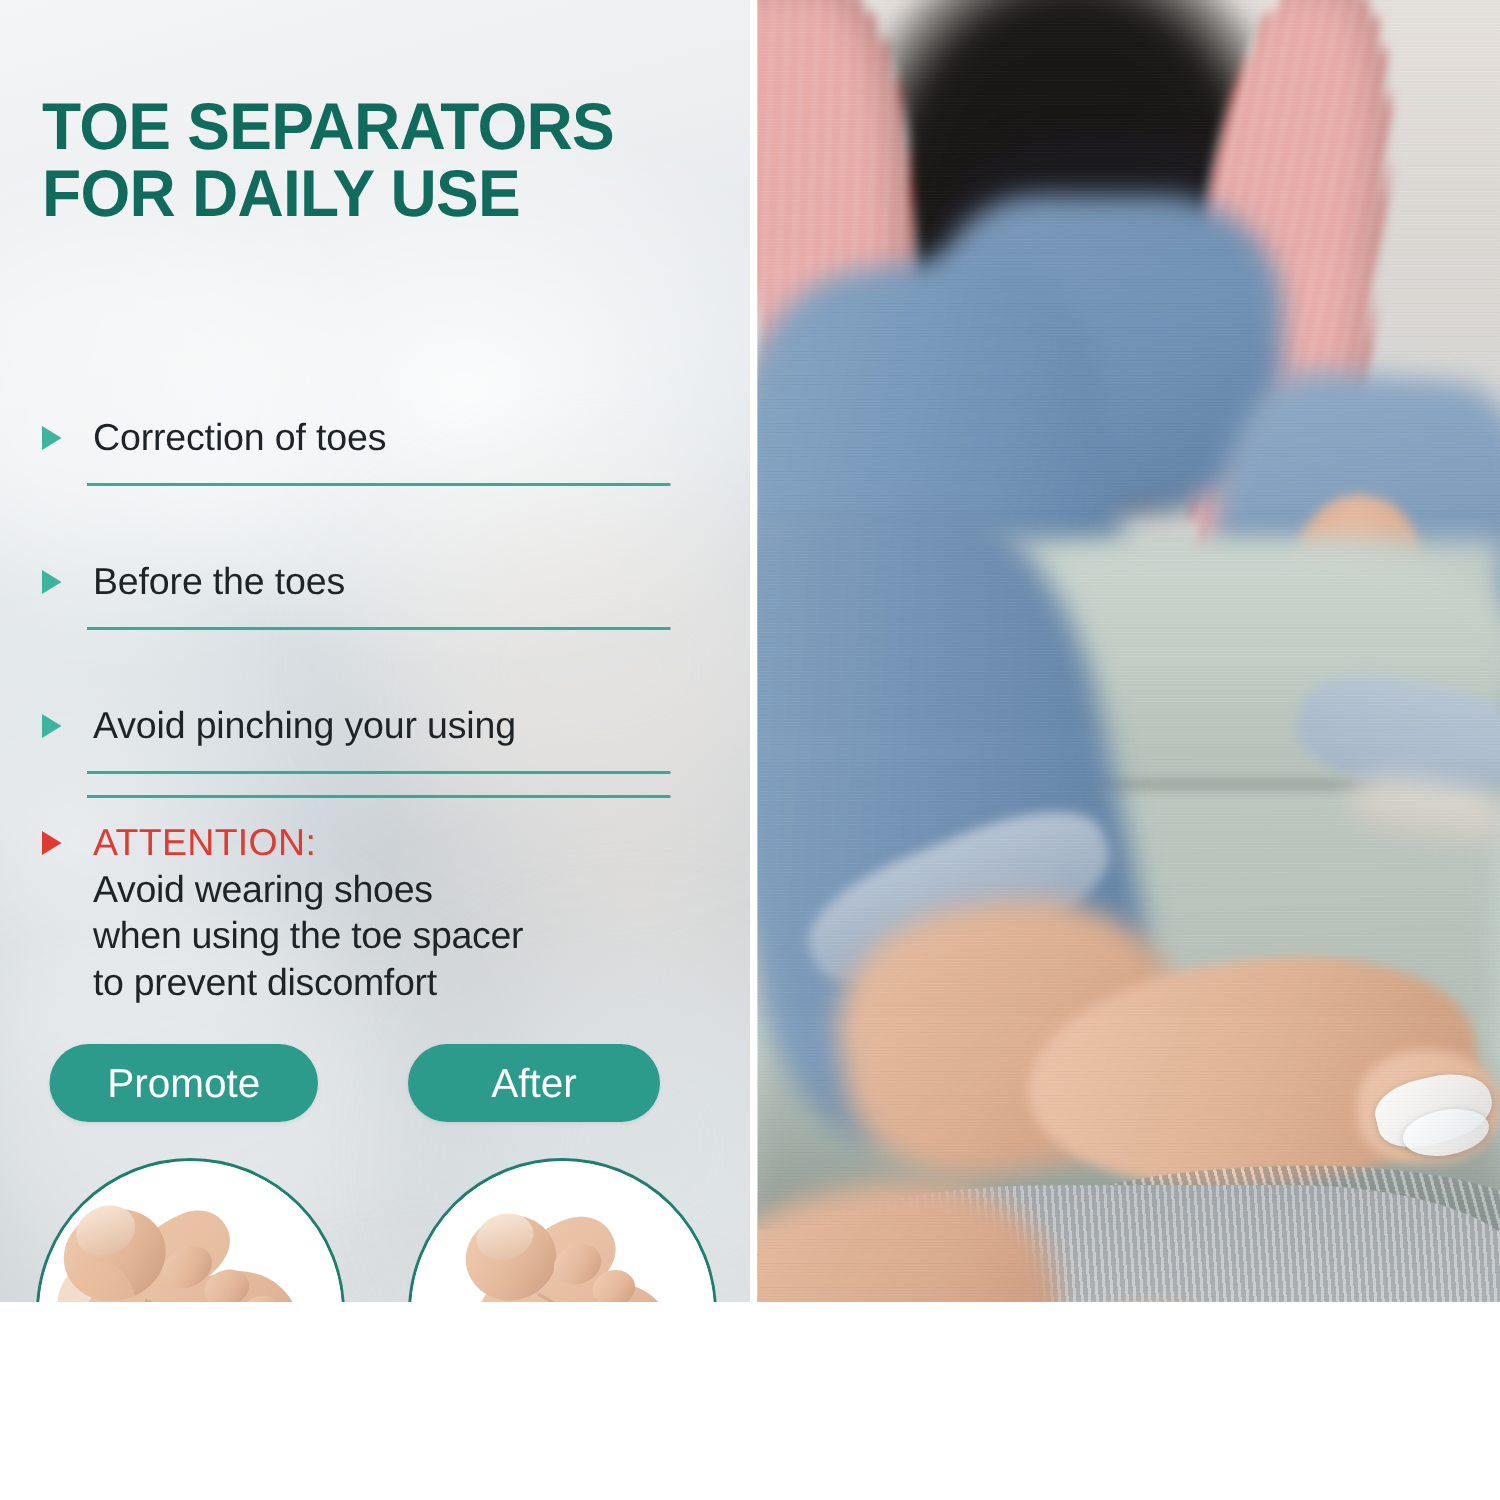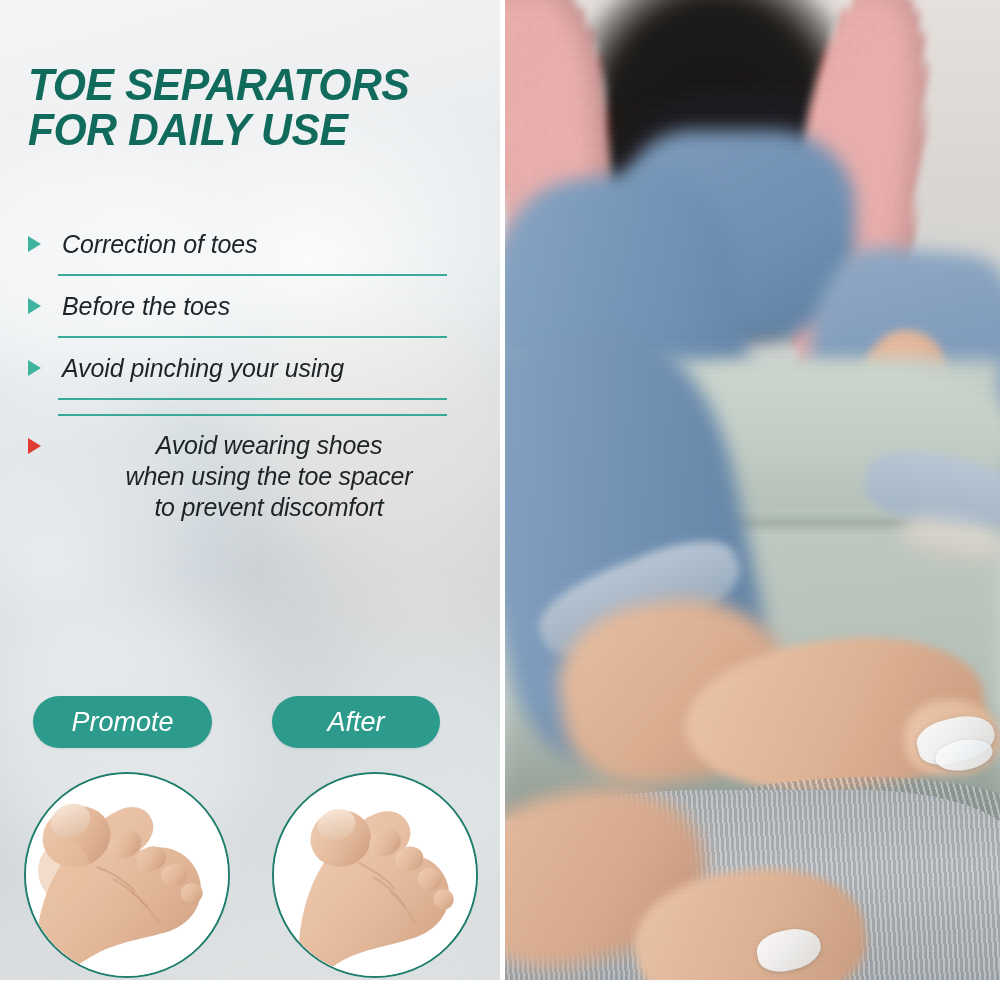--- a/index.html
+++ b/index.html
@@ -6,24 +6,23 @@
     margin: 0;
     padding: 0;
     background: #ffffff;
   }
   body {
     font-family: "Liberation Sans", sans-serif;
   }
   #poster {
     position: relative;
     width: 1000px;
-    height: 980px;
+    height: 868px;
     overflow: hidden;
     background: #ffffff;
-    font-style: italic;
   }
 
   
   .left-panel {
     position: absolute;
     left: 0; top: 0;
     width: 500px; height: 1000px;
     overflow: hidden;
     background:
       radial-gradient(ellipse 420px 300px at 62% 26%, rgba(255,255,255,0.85) 0%, rgba(255,255,255,0.0) 62%),
@@ -81,40 +80,40 @@
     border-top: 8px solid transparent;
     border-bottom: 8px solid transparent;
     border-left: 13px solid #3EB49F;
   }
   .bullet-tri.alert { border-left-color: #DE3B33; }
   .benefit-text {
     font-size: 25px;
     line-height: 1.28;
     color: #1d2326;
     letter-spacing: -0.1px;
+    margin-top: 48px;
   }
   .divider {
     height: 0;
     border-top: 2px solid #2FA795;
     margin: 14px 0 14px 32px;
     width: 389px;
     opacity: 0.95;
   }
   .attention-label {
     font-size: 25px;
     color: #DE3B33;
     letter-spacing: 0.2px;
     line-height: 1.28;
   }
   .attention-body {
     font-size: 25px;
     line-height: 1.24;
     color: #1d2326;
     letter-spacing: -0.2px;
-    text-align: center;
   }
 
   
   .pill-row {
     position: absolute;
     left: 33px;
     top: 696px;
     width: 430px;
     height: 54px;
   }
@@ -380,20 +379,21 @@
       <div class="benefit-row">
         <span class="bullet-tri"></span>
         <div class="benefit-text">Avoid pinching your using</div>
       </div>
       <div class="divider"></div>
 
       <div class="divider"></div>
 
       <div class="benefit-row">
         <span class="bullet-tri alert"></span>
+        <div class="attention-label">ATTENTION:</div>
         <div class="attention-body" style="white-space:pre-line">Avoid wearing shoes
 when using the toe spacer
 to prevent discomfort</div>
       </div>
 
     </div>
 
     <div class="pill-row">
       <div class="pill pill-before">Promote</div>
       <div class="pill pill-after">After</div>

